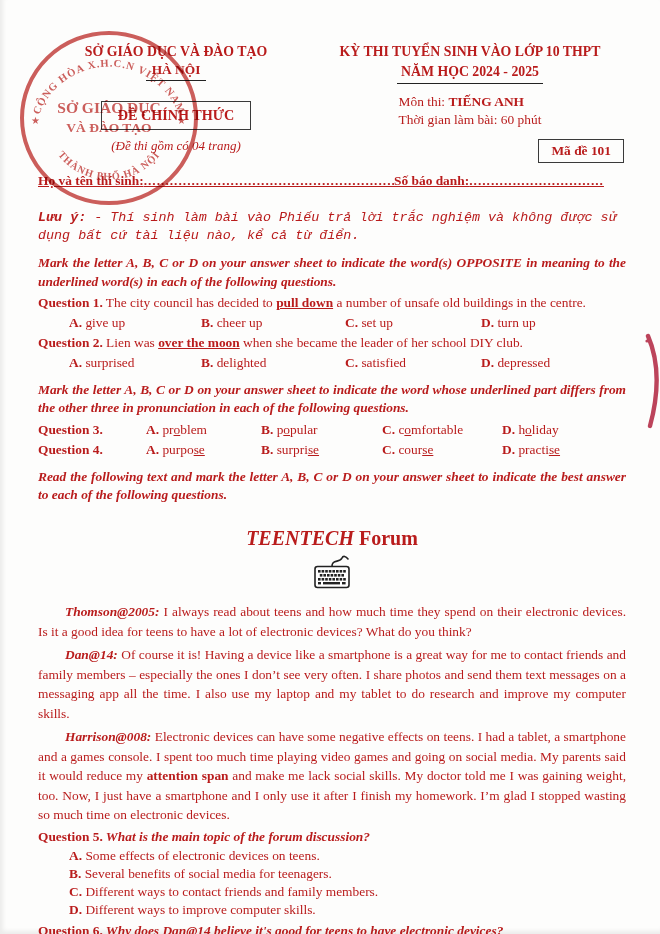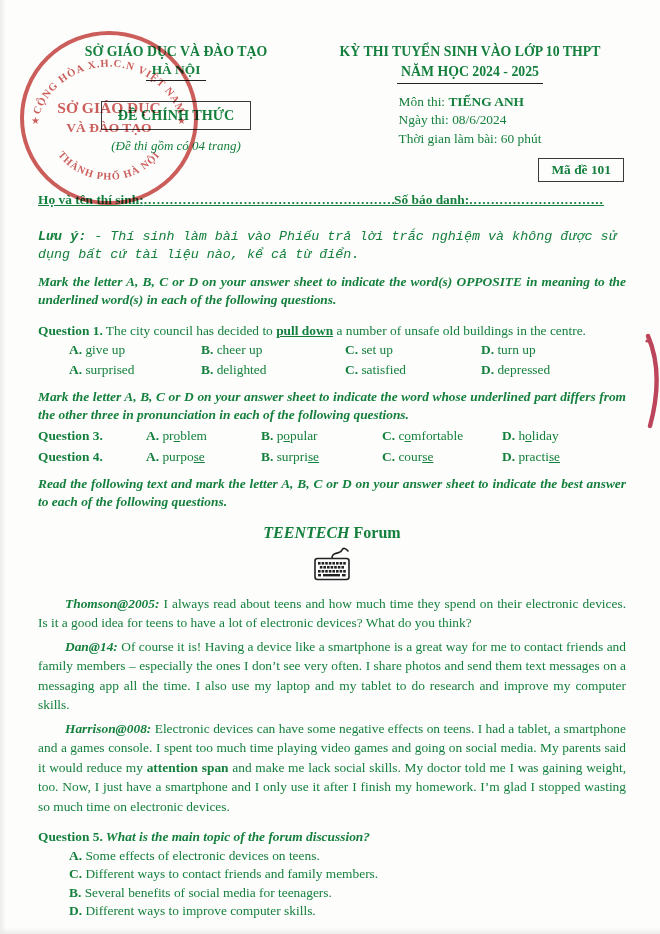--- a/index.html
+++ b/index.html
@@ -1,20 +1,20 @@
 <!DOCTYPE html>
 <html><head>
 <meta charset="utf-8">
 <style>
   html,body{margin:0;padding:0;background:#e9e9e9;}
   .page{
     position:relative;width:660px;height:934px;background:#fdfdfc;
     box-sizing:border-box;padding:40px 34px 0 38px;overflow:hidden;
     font-family:"Liberation Serif","DejaVu Serif",serif;
-    font-size:13.4px;line-height:1.33;color:#15803d;
+    font-size:13.4px;line-height:1.33;color:#b91c1c;
     box-shadow:inset 3px -3px 4px rgba(0,0,0,0.07);
   }
   b{font-weight:bold;}
   .u{text-decoration:underline;}
   .it{font-style:italic;}
   
   .header{display:flex;}
   .h-left{width:276px;text-align:center;position:relative;padding-top:3px;}
   .h-right{flex:1;text-align:center;padding-top:3px;}
   .dept1,.title1,.title2{font-weight:bold;font-size:13.8px;}
@@ -29,24 +29,24 @@
   
   .name-row{display:flex;margin-top:9px;font-weight:bold;white-space:nowrap;text-decoration:underline;}
   .name-row .dots{font-weight:bold;letter-spacing:1px;overflow:hidden;}
   .name-left{flex:1;overflow:hidden;display:flex;}
   .name-right{width:232px;display:flex;overflow:hidden;}
   
   .notes{font-style:italic;margin-top:19px;line-height:1.36;font-family:Liberation Mono, monospace;}
   .notes .line2{padding-left:46px;}
   
   .direction{font-weight:bold;font-style:italic;margin-top:9px;text-align:justify;line-height:1.36;}
-  .qline{margin-top:12px;}
+  .qline{margin-top:3px;}
   .opts4{display:grid;grid-template-columns:132px 144px 136px 1fr;margin-left:31px;margin-top:2px;}
   .prow{display:grid;grid-template-columns:108px 115px 121px 120px 1fr;margin-top:3px;}
-  .forum-title{text-align:center;font-weight:bold;font-size:16px;margin-top:10px;}
+  .forum-title{text-align:center;font-weight:bold;font-size:20px;margin-top:20px;}
   .kbd-wrap{text-align:center;margin-top:3px;height:44px;}
   .post{text-indent:27px;text-align:justify;margin-top:4px;line-height:1.455;}
   .q-text{font-weight:bold;font-style:italic;}
   .optlist{margin-left:31px;margin-top:1px;line-height:1.36;}
 </style>
 </head>
 <body>
 
 <div class="page">
 
@@ -74,21 +74,20 @@
         <text x="95" y="88" text-anchor="middle" font-size="15.5" font-weight="bold" fill="#c23b38">SỞ GIÁO DỤC</text>
         <text x="95" y="107" text-anchor="middle" font-size="13.5" font-weight="bold" fill="#c23b38">VÀ ĐÀO TẠO</text>
       </svg>
     </div>
 
     <div class="h-right">
       <div class="title1">KỲ THI TUYỂN SINH VÀO LỚP 10 THPT</div>
       <div><span class="title2">NĂM HỌC 2024 - 2025</span></div>
       <div class="exam-details">
         <div><span>Môn thi: </span><b>TIẾNG ANH</b></div>
-        <div>Ngày thi: 08/6/2024</div>
         <div>Thời gian làm bài: 60 phút</div>
       </div>
       <span class="code-box">Mã đề 101</span>
     </div>
   </div>
 
   <div class="name-row">
     <div class="name-left">
         <span>Họ và tên thí sinh:</span>
         <span class="dots">..............................................................................</span>
@@ -106,20 +105,21 @@
   <div class="direction">Mark the letter A, B, C or D on your answer sheet to indicate the word(s) OPPOSITE in meaning to the underlined word(s) in each of the following questions.</div>
 
   <div class="qline"><b>Question 1.</b><span> The city council has decided to </span><b class="u">pull down</b><span> a number of unsafe old buildings in the centre.</span></div>
   <div class="opts4">
     <div><b>A.</b> <span>give up</span></div>
     <div><b>B.</b> <span>cheer up</span></div>
     <div><b>C.</b> <span>set up</span></div>
     <div><b>D.</b> <span>turn up</span></div>
   </div>
 
+  <div class="qline"><b>Question 2.</b><span> Lien was </span><b class="u">over the moon</b><span> when she became the leader of her school DIY club.</span></div>
   <div class="opts4">
     <div><b>A.</b> <span>surprised</span></div>
     <div><b>B.</b> <span>delighted</span></div>
     <div><b>C.</b> <span>satisfied</span></div>
     <div><b>D.</b> <span>depressed</span></div>
   </div>
 
   <div class="direction">Mark the letter A, B, C or D on your answer sheet to indicate the word whose underlined part differs from the other three in pronunciation in each of the following questions.</div>
 
   <div class="prow">
@@ -176,22 +176,22 @@
     </svg>
   </div>
 
   <div class="post"><b class="it">Thomson@2005:</b><span> I always read about teens and how much time they spend on their electronic devices. Is it a good idea for teens to have a lot of electronic devices? What do you think?</span></div>
   <div class="post"><b class="it">Dan@14:</b><span> Of course it is! Having a device like a smartphone is a great way for me to contact friends and family members – especially the ones I don’t see very often. I share photos and send them text messages on a messaging app all the time. I also use my laptop and my tablet to do research and improve my computer skills.</span></div>
   <div class="post"><b class="it">Harrison@008:</b><span> Electronic devices can have some negative effects on teens. I had a tablet, a smartphone and a games console. I spent too much time playing video games and going on social media. My parents said it would reduce my </span><b>attention span</b><span> and make me lack social skills. My doctor told me I was gaining weight, too. Now, I just have a smartphone and I only use it after I finish my homework. I’m glad I stopped wasting so much time on electronic devices.</span></div>
 
   <div class="qline"><b>Question 5.</b><span class="q-text"> What is the main topic of the forum discussion?</span></div>
   <div class="optlist">
     <div><b>A.</b> <span>Some effects of electronic devices on teens.</span></div>
+    <div><b>B.</b> <span>Several benefits of social media for teenagers.</span></div>
     <div><b>C.</b> <span>Different ways to contact friends and family members.</span></div>
-    <div><b>B.</b> <span>Several benefits of social media for teenagers.</span></div>
     <div><b>D.</b> <span>Different ways to improve computer skills.</span></div>
   </div>
 
   <div class="qline"><b>Question 6.</b><span class="q-text"> Why does Dan@14 believe it's good for teens to have electronic devices?</span></div>
 
   <svg class="edge-mark" width="20" height="100" viewBox="0 0 20 100">
     <path d="M5,5 C15,28 17,58 7,95" stroke="#b5304a" stroke-width="4.4" fill="none" stroke-linecap="round"></path>
     <circle cx="4" cy="10" r="1.6" fill="#b5304a"></circle>
   </svg>
 

